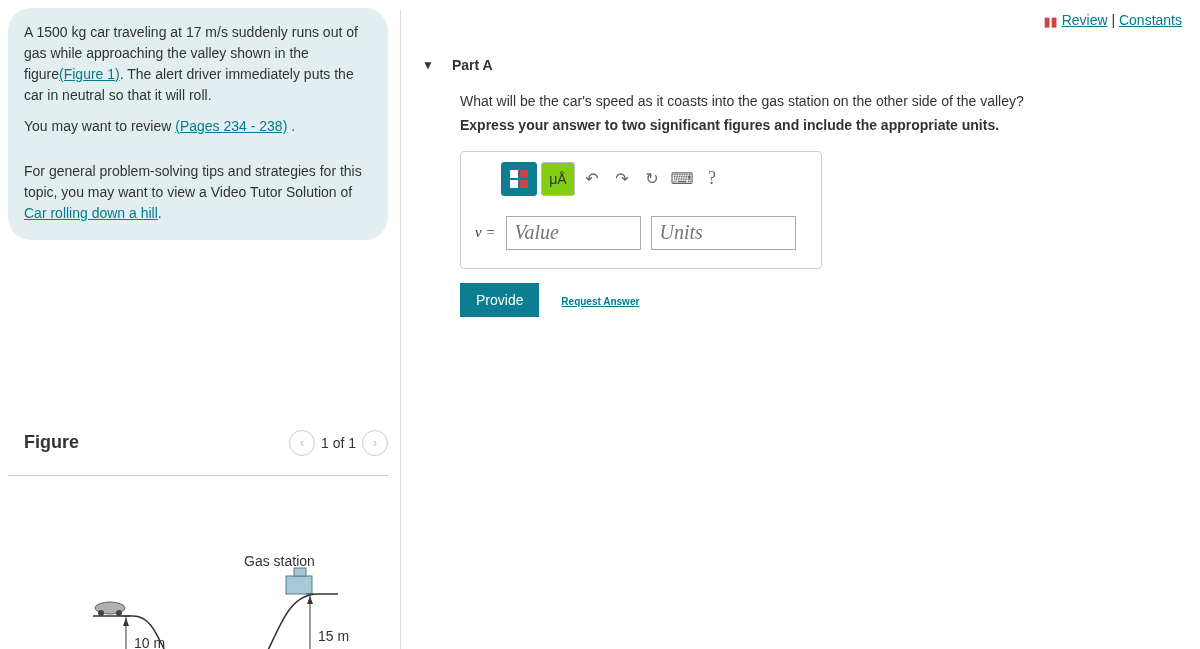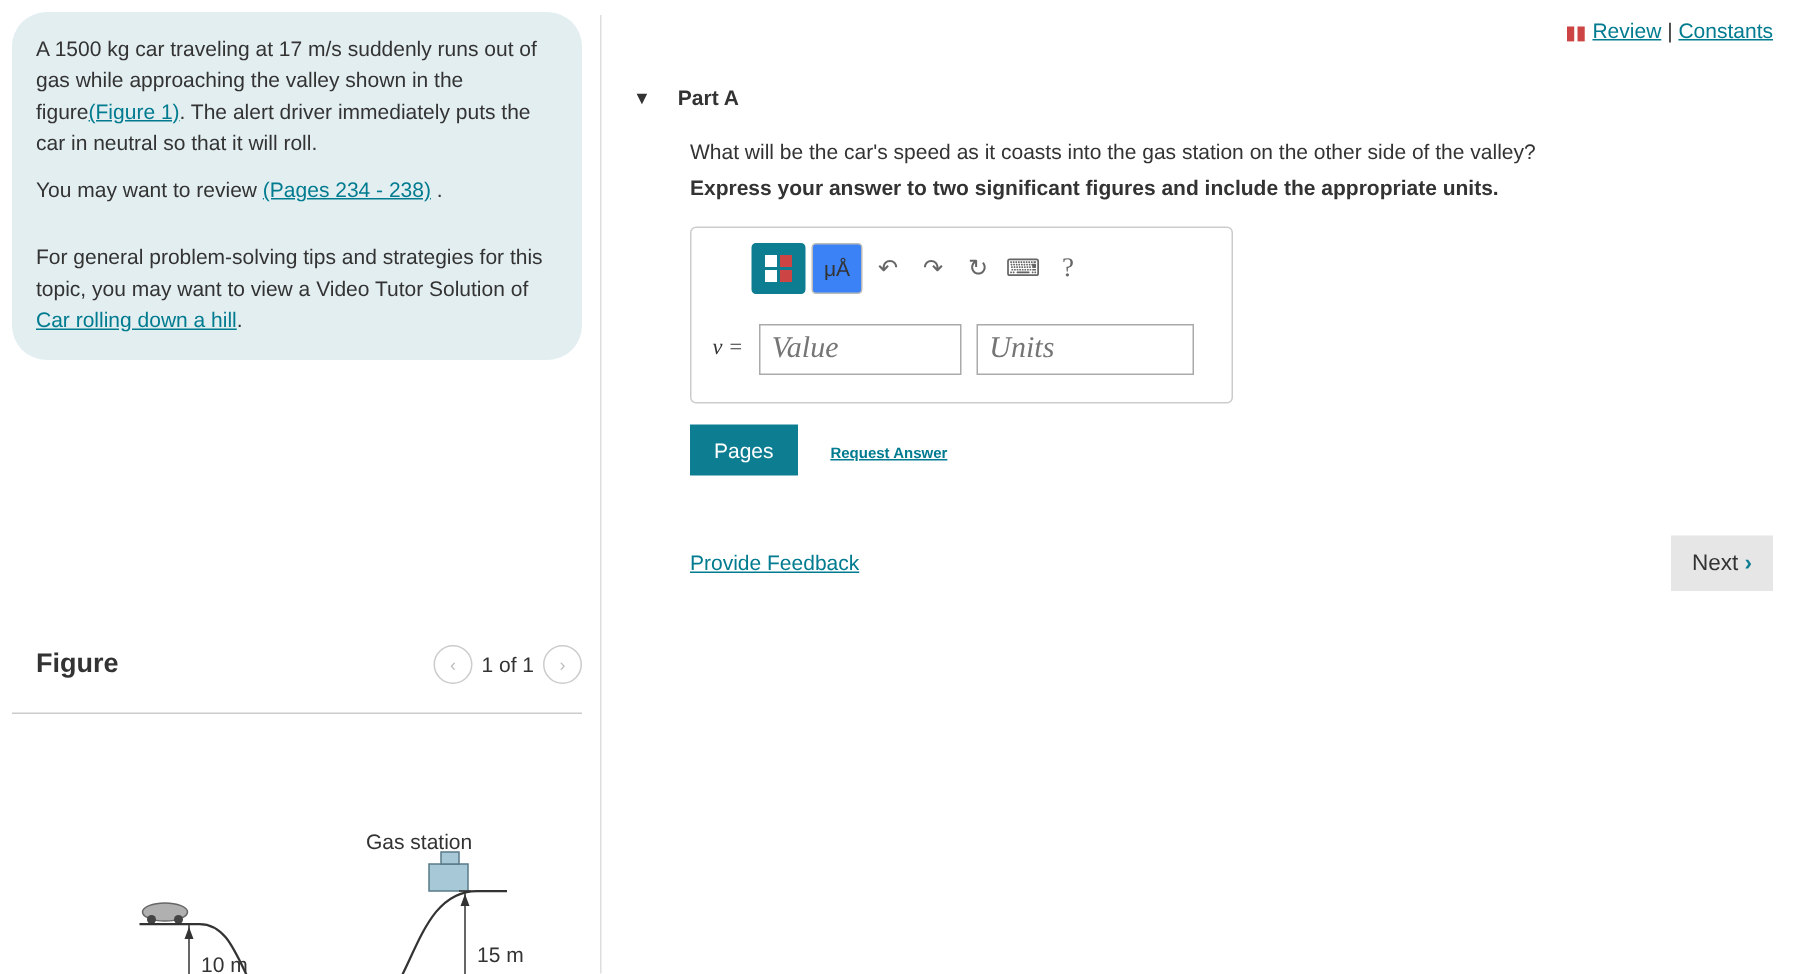--- a/index.html
+++ b/index.html
@@ -110,21 +110,21 @@
     padding: 10px 10px 10px 40px;
   }
   .tbtn {
     border: 1px solid #bbb;
     border-radius: 3px;
     width: 32px;
     height: 32px;
     display: flex;
     align-items: center;
     justify-content: center;
-    background: #3b82f6;
+    background: #84cc16;
     font-size: 14px;
     cursor: pointer;
   }
   .tbtn.template {
     background: #0d7d91;
     border-color: #0d7d91;
     width: 34px;
   }
   .tbtn.plain {
     border: none;
@@ -325,25 +325,19 @@
             </div>
         </div>
         <div class="answer-row">
           <span class="vlabel">v = </span>
           <input class="val" placeholder="Value" style="">
           <input class="unit" placeholder="Units" style="">
         </div>
       </div>
 
       <div class="submit-row">
-        <button class="submit-btn">Pages</button>
+        <button class="submit-btn">Provide</button>
         <a href="#" class="request-link">Request Answer</a>
       </div>
 
-      <div class="footer-row">
-        <a href="#">Provide Feedback</a>
-        <button class="next-btn">
-          <span>Next </span><span class="chev">›</span>
-        </button>
-      </div>
     </div>
   </div>
 </div>
 
 </body></html>

